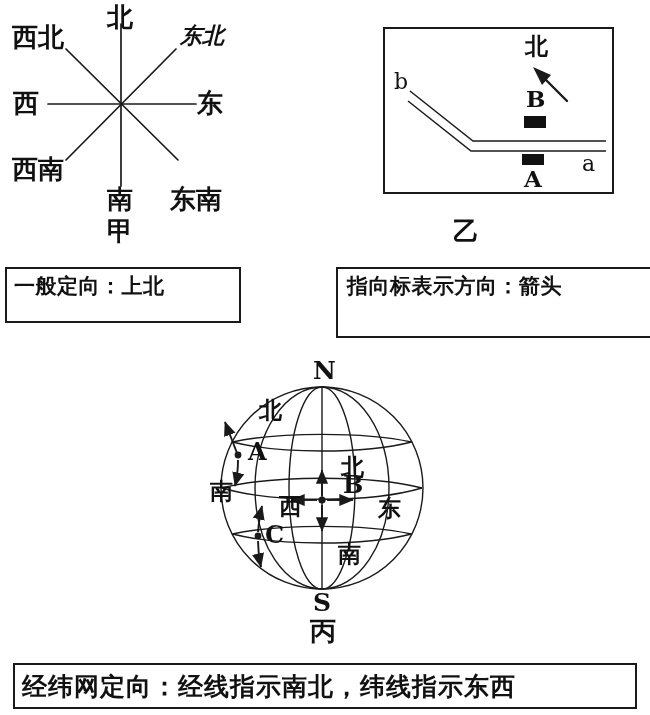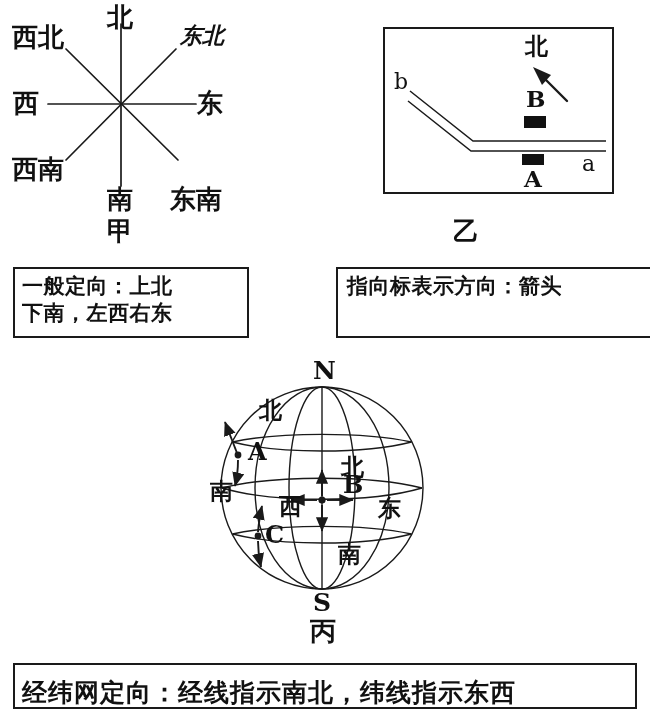--- a/index.html
+++ b/index.html
@@ -113,23 +113,22 @@
 
     <div class="abs cn" style="left:12px; top:156px; font-size:26px;text-align:center;">西南</div>
 
     <div class="abs cn" style="left:170px; top:150px; font-size:26px;margin-top:36px;">东南</div>
 
     <div class="abs cn" style="left:107px; top:186px; font-size:26px;">南</div>
 
     <div class="abs cn" style="left:107px; top:218px; font-size:26px;">甲</div>
   </div>
 
-  <div class="caption-box" style="left:5px; top:267px; width:236px; height:71px;margin-left:8px;">
+  <div class="caption-box" style="left:5px; top:267px; width:236px; height:56px;">
     <div class="line">一般定向：上北</div>
-    <div class="line">下南，左西右东</div>
   </div>
 
   <div class="abs" style="left:370px; top:15px; width:270px; height:235px;">
 
     <div class="map-frame" style="left:13px; top:12px; width:231px; height:167px;">
 
       <svg width="227" height="163" viewBox="0 0 227 163" style="position:absolute; left:0; top:0;">
         <g stroke="#1a1a1a" fill="none" stroke-width="1.5">
 
           <path d="M 25 62 L 88 112 L 221 112"></path>
@@ -218,17 +217,17 @@
     <div class="abs lat" style="left:163px; top:113px; font-size:24px; font-weight:700;">B</div>
     <div class="abs cn vert" style="left:100px; top:117px; font-size:23px;">西</div>
     <div class="abs cn vert" style="left:199px; top:117px; font-size:23px;">东</div>
     <div class="abs cn vert" style="left:159px; top:163px; font-size:23px;">南</div>
 
     <div class="abs lat" style="left:85px; top:163px; font-size:24px; font-weight:700;">C</div>
 
     <div class="abs cn" style="left:130px; top:258px; font-size:26px;">丙</div>
   </div>
 
-  <div class="caption-box" style="left:13px; top:663px; width:624px; height:46px; padding-top:12px;">
+  <div class="caption-box" style="left:13px; top:663px; width:624px; height:46px; padding-top:6px;">
     <div class="line" style="font-size:25px; letter-spacing:1px;">经纬网定向：经线指示南北，纬线指示东西</div>
   </div>
 
 </div>
 
 </body></html>

